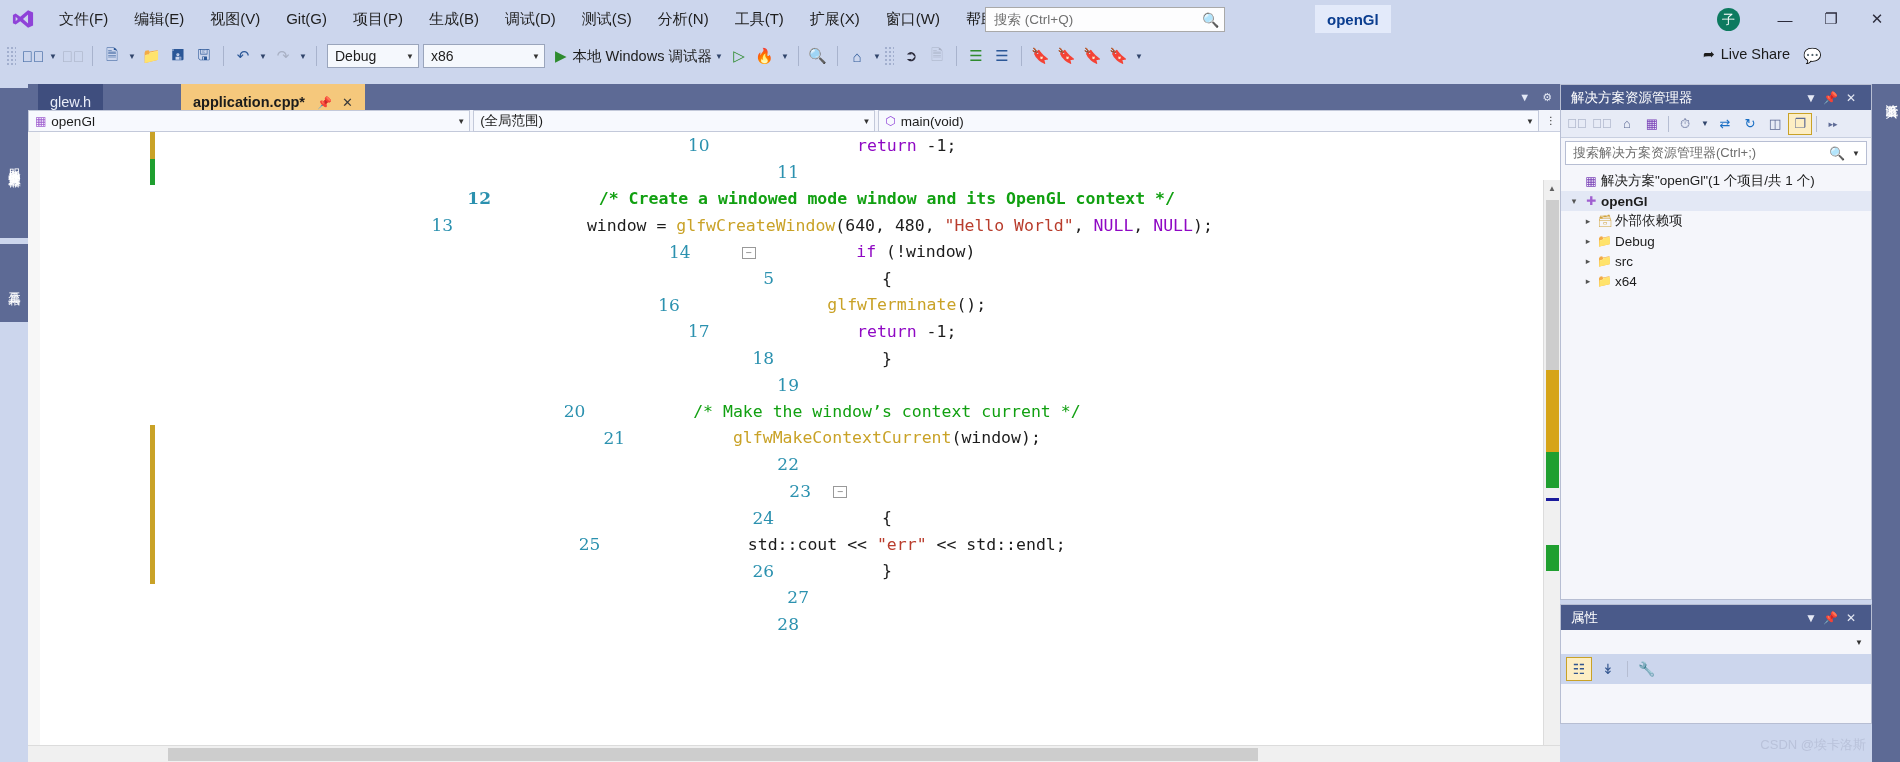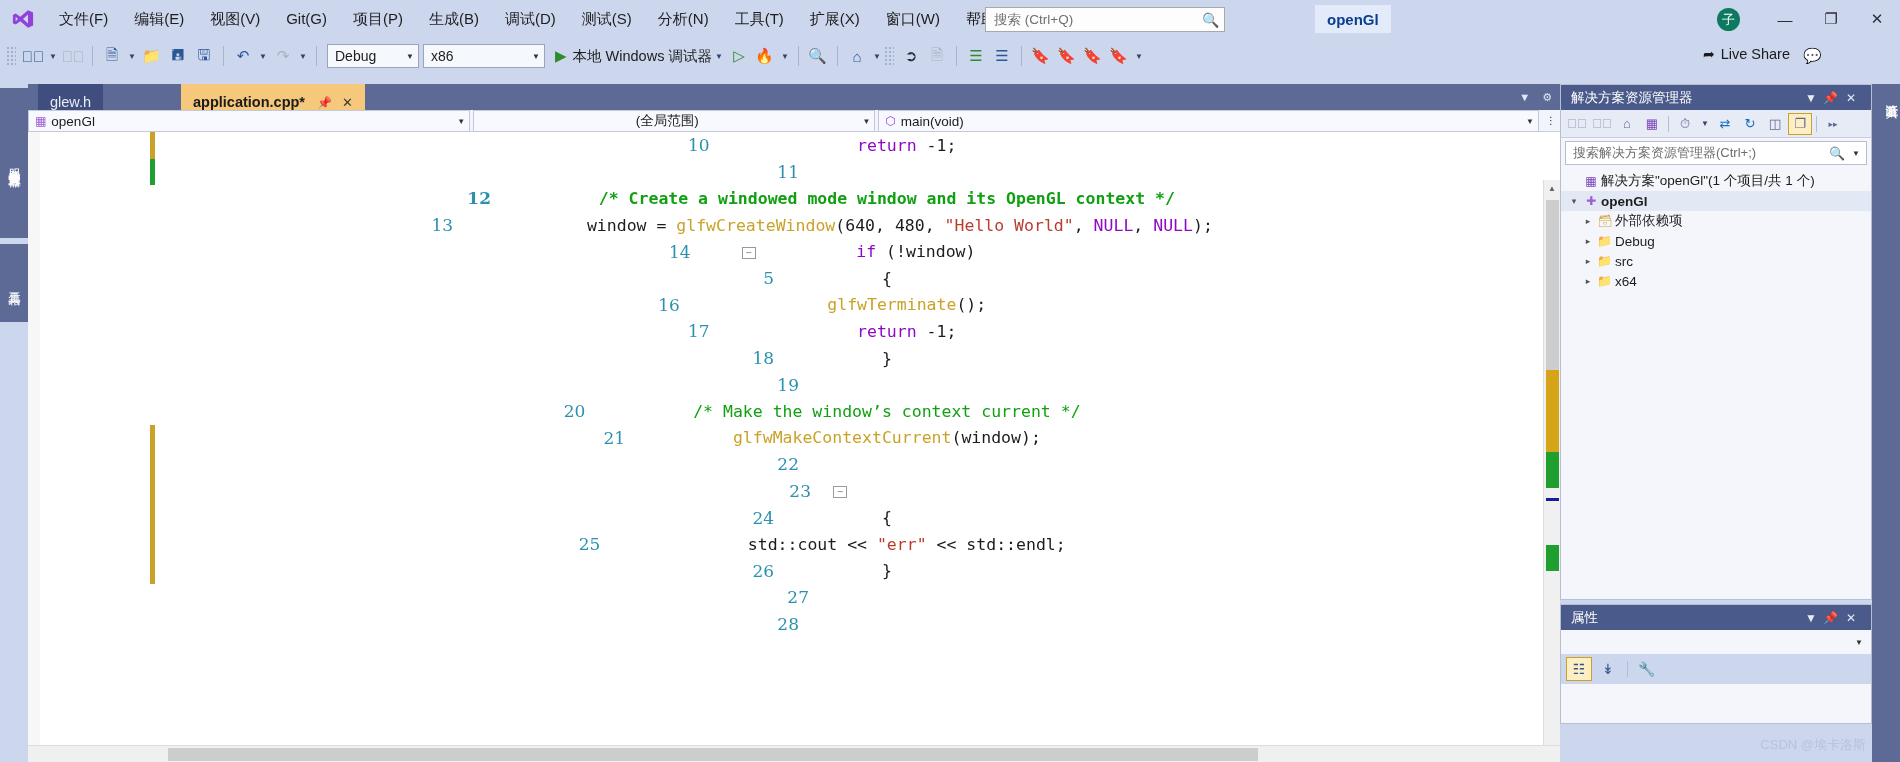--- a/index.html
+++ b/index.html
@@ -116,21 +116,21 @@
   }
   .nav-combo {
     height: 22px; background: #f7f9fe; border: 1px solid #c3c9da;
     display: flex; align-items: center; padding: 0 4px 0 6px;
     font-size: 13.5px; color: #1c1c1c; margin-right: 3px;
   }
   .nav-combo .nc-ico { margin-right: 5px; font-size: 12px; }
   .nav-combo .nc-txt { flex: 1; white-space: nowrap; overflow: hidden; }
   .nav-combo .nc-car { font-size: 8px; color: #333; margin-left: 8px; }
   #nav-proj  { width: 443px; }
-  #nav-scope { width: 403px; text-align: center; }
+  #nav-scope { width: 403px; }
   #nav-func  { width: 662px; }
   .nav-split { width: 18px; display: flex; align-items: center; justify-content: center;
     font-size: 10px; color: #333; }
 
   .codearea { position: relative; height: 630px; background: #fff; overflow: hidden; }
   .gutter-sel { position: absolute; left: 0; top: 0; width: 12px; height: 100%; background: #f7f7f7; }
   .changebar { position: absolute; width: 5px; left: 122px; }
   .code-table { position: absolute; left: 0; top: 0; width: 100%; }
   .cline { display: flex; height: 26.6px; align-items: center; font-family: "DejaVu Sans Mono","Liberation Mono",monospace; font-size: 16.5px; justify-content: center; }
   .lnum { width: 92px; text-align: right; color: #2b91af; padding-right: 14px;

